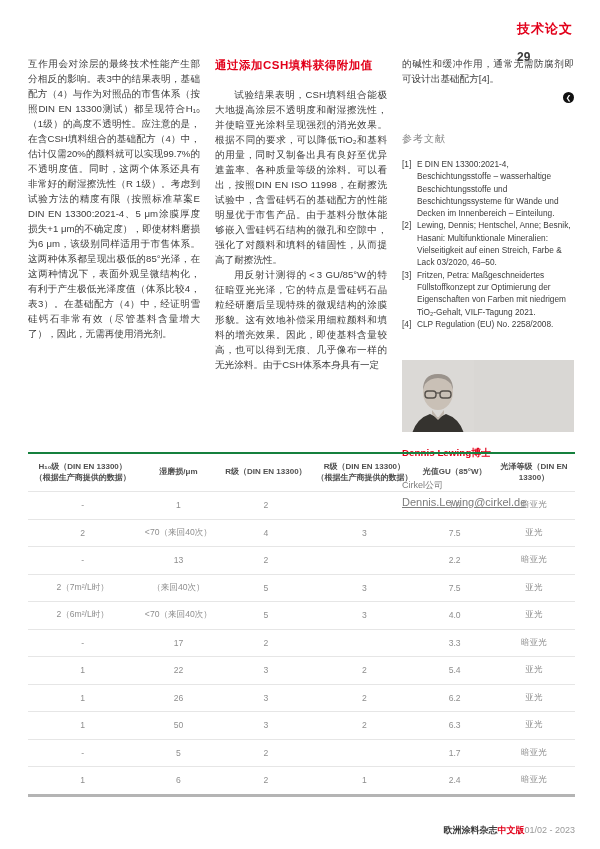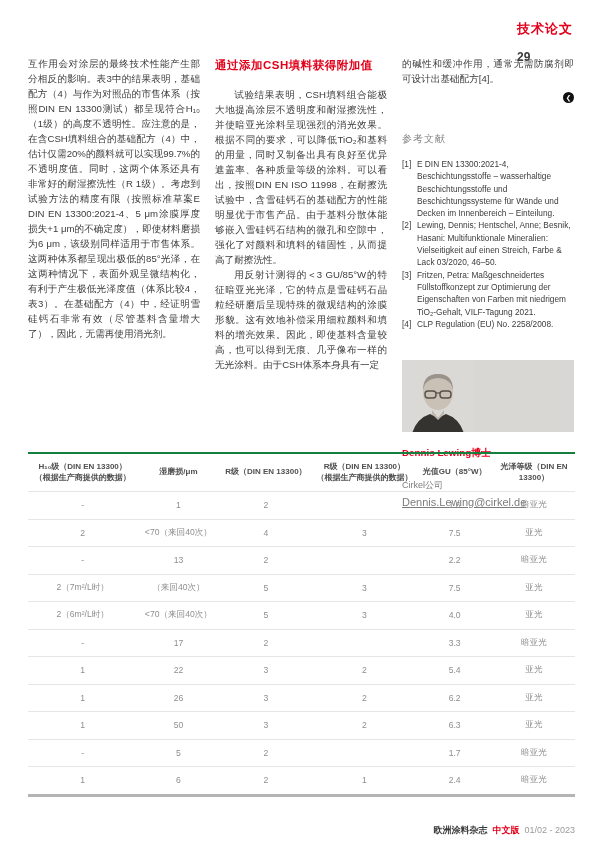--- a/index.html
+++ b/index.html
@@ -48,21 +48,21 @@
     text-align:center;vertical-align:middle;padding:8px 3px;
   }
   th .hline{display:block;}
   tbody tr{border-top:1px solid #e6e6e6;}
   tbody tr:last-child{border-bottom:3px solid #b4b4b4;}
   td{
     font-size:8.6px;color:#8e8e8e;text-align:center;vertical-align:middle;
     height:26.5px;padding:0 3px;
   }
   
-  .footer{position:absolute;top:824px;right:25px;font-size:9px;display:flex;gap:5px;align-items:baseline;}
+  .footer{position:absolute;top:824px;right:25px;font-size:9px;display:flex;align-items:baseline;}
   .footer-journal{color:#3b3b3b;font-weight:bold;}
   .footer-edition{color:#e2001a;font-weight:bold;}
   .footer-issue{color:#9a9a9a;}
 </style>
 </head>
 <body>
 
 <div class="header-bar">
   <span class="header-section">技术论文</span>
   <span class="header-page">29</span>

